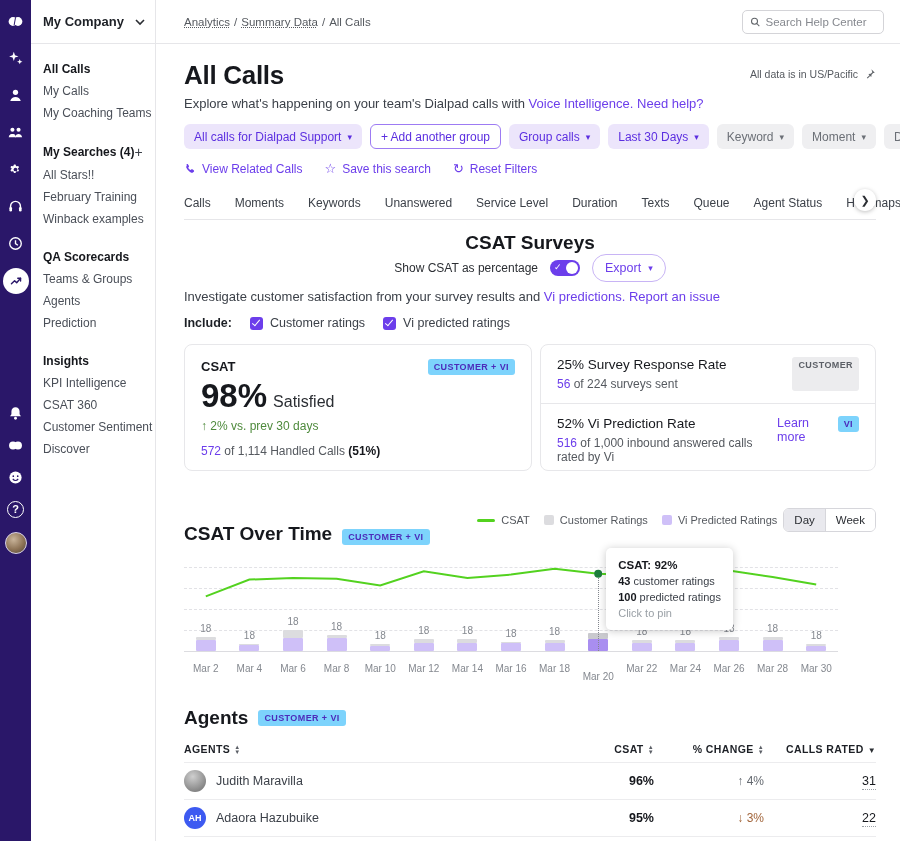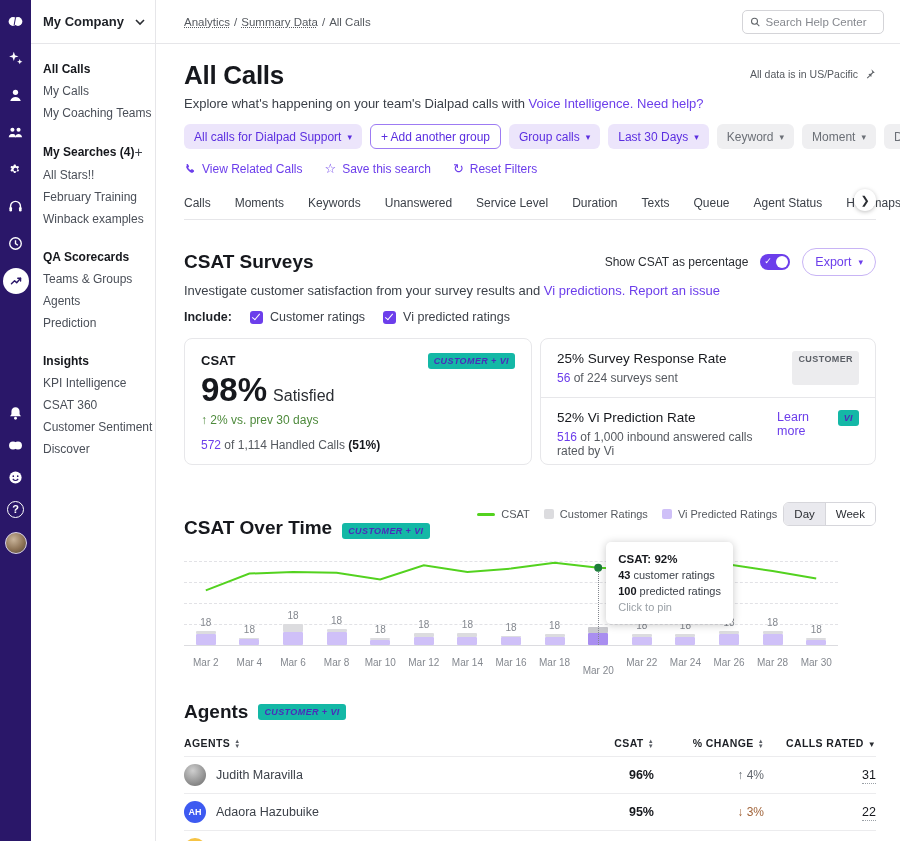--- a/index.html
+++ b/index.html
@@ -54,37 +54,37 @@
 
   .quick-actions { display:flex; gap:22px; margin-top:12px; font-size:12px; }
   .qa { color:#6C3EEB; display:flex; align-items:center; gap:6px; cursor:pointer; }
   .qa .gl { font-size:13px; }
 
   .tabs { display:flex; align-items:flex-end; gap:24px; border-bottom:1px solid #e6e6e9; margin-top:14px; height:30px; position:relative; }
   .tab { font-size:12px; color:#3c4149; padding-bottom:9px; cursor:pointer; white-space:nowrap; }
   .tab.clip { max-width:72px; overflow:hidden; }
   .tabchev { position:absolute; right:0; top:-1px; width:22px; height:22px; border-radius:50%; background:#fff; box-shadow:0 1px 4px rgba(0,0,0,.25); display:flex; align-items:center; justify-content:center; font-size:11px; color:#2b2e33; cursor:pointer; }
 
-  .sec-head { display:flex; justify-content:space-between; align-items:center; margin-top:28px; }
+  .sec-head { display:flex; justify-content:space-between; align-items:center; margin-top:12px;flex-direction:column; }
   h2 { font-size:19px; font-weight:bold; color:#16181d; }
   .sec-right { display:flex; align-items:center; gap:12px; }
   .toggle-label { font-size:12px; color:#2b2e33; }
   .toggle { width:30px; height:16px; border-radius:9px; background:#6C3EEB; position:relative; cursor:pointer; flex:none; }
   .toggle .knob { position:absolute; right:2px; top:2px; width:12px; height:12px; background:#fff; border-radius:50%; }
   .toggle .tick { position:absolute; left:4px; top:1.5px; color:#fff; font-size:9px; }
   .export-btn { border:1px solid #c8b4f5; color:#6C3EEB; border-radius:14px; background:#fff; font-size:12.5px; padding:6px 12px; display:flex; gap:7px; align-items:center; cursor:pointer; font-family:"Liberation Sans",sans-serif;justify-content:space-between; }
   .desc { font-size:13px; margin-top:7px; }
   .include-row { display:flex; align-items:center; gap:18px; margin-top:12px; font-size:12.5px; }
   .include-label { font-weight:bold; color:#1d2026; }
   .chk { display:flex; align-items:center; gap:7px; cursor:pointer; }
   .box { width:13px; height:13px; background:#6C3EEB; border-radius:3px; position:relative; flex:none; }
   .box:after { content:""; position:absolute; left:4px; top:1.5px; width:3px; height:7px; border:solid #fff; border-width:0 1.7px 1.7px 0; transform:rotate(40deg); }
 
   .badge { font-size:9px; font-weight:bold; letter-spacing:.4px; padding:3px 6px; border-radius:3px; white-space:nowrap; }
-  .badge.pv { background:#14b8a6; color:#4c2bba;font-style:italic; }
+  .badge.pv { background:#7dd3fc; color:#4c2bba; }
   .badge.gray { background:#ececee; color:#5b5f66; }
 
   .cards { display:flex; gap:8px; margin-top:14px; }
   .card-left { width:348px; border:1px solid #e7e7ea; border-radius:8px; padding:14px 16px 12px; height:127px; display:flex; flex-direction:column; }
   .cl-top { display:flex; justify-content:space-between; align-items:flex-start; }
   .cl-label { font-size:13px; font-weight:bold; color:#16181d; }
   .big-val { font-size:33px; font-weight:bold; color:#16181d; margin-top:2px; }
   .big-suffix { font-size:16px; font-weight:normal; color:#2b2e33; margin-left:6px; }
   .delta { font-size:12px; color:#4e8a3c; margin-top:4px; }
   .cl-foot { margin-top:auto; font-size:12px; color:#55595f; }

